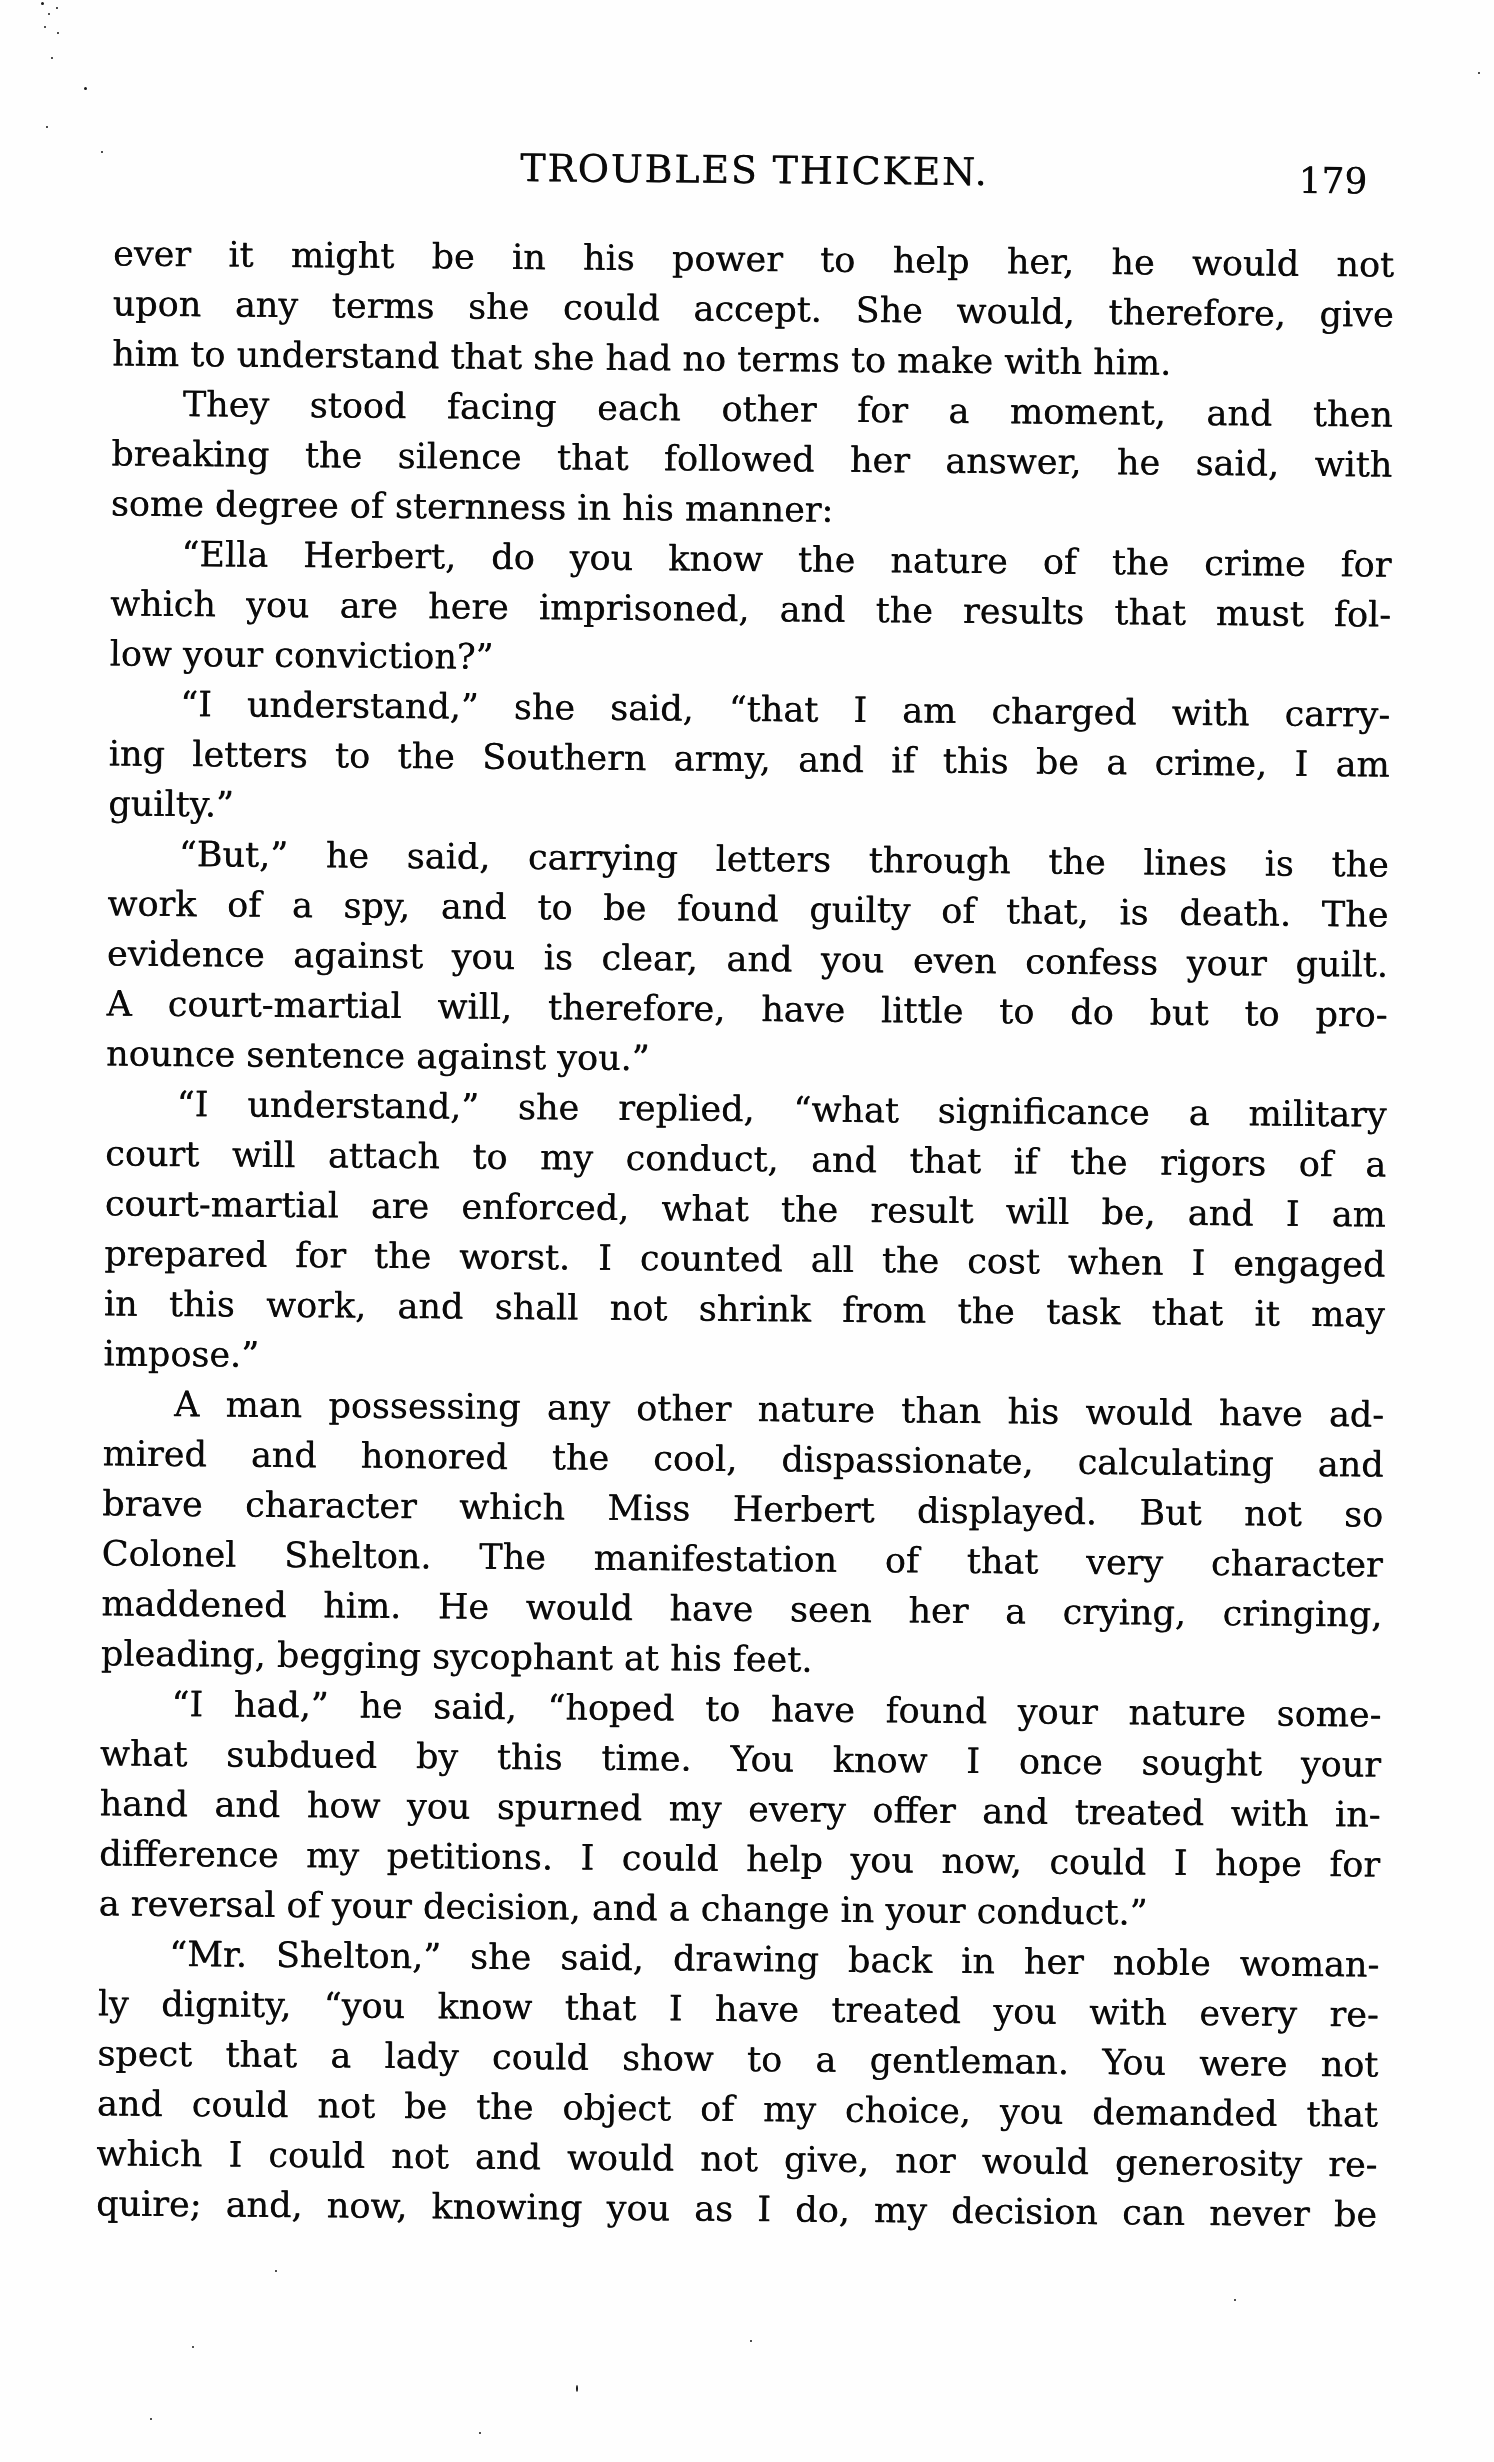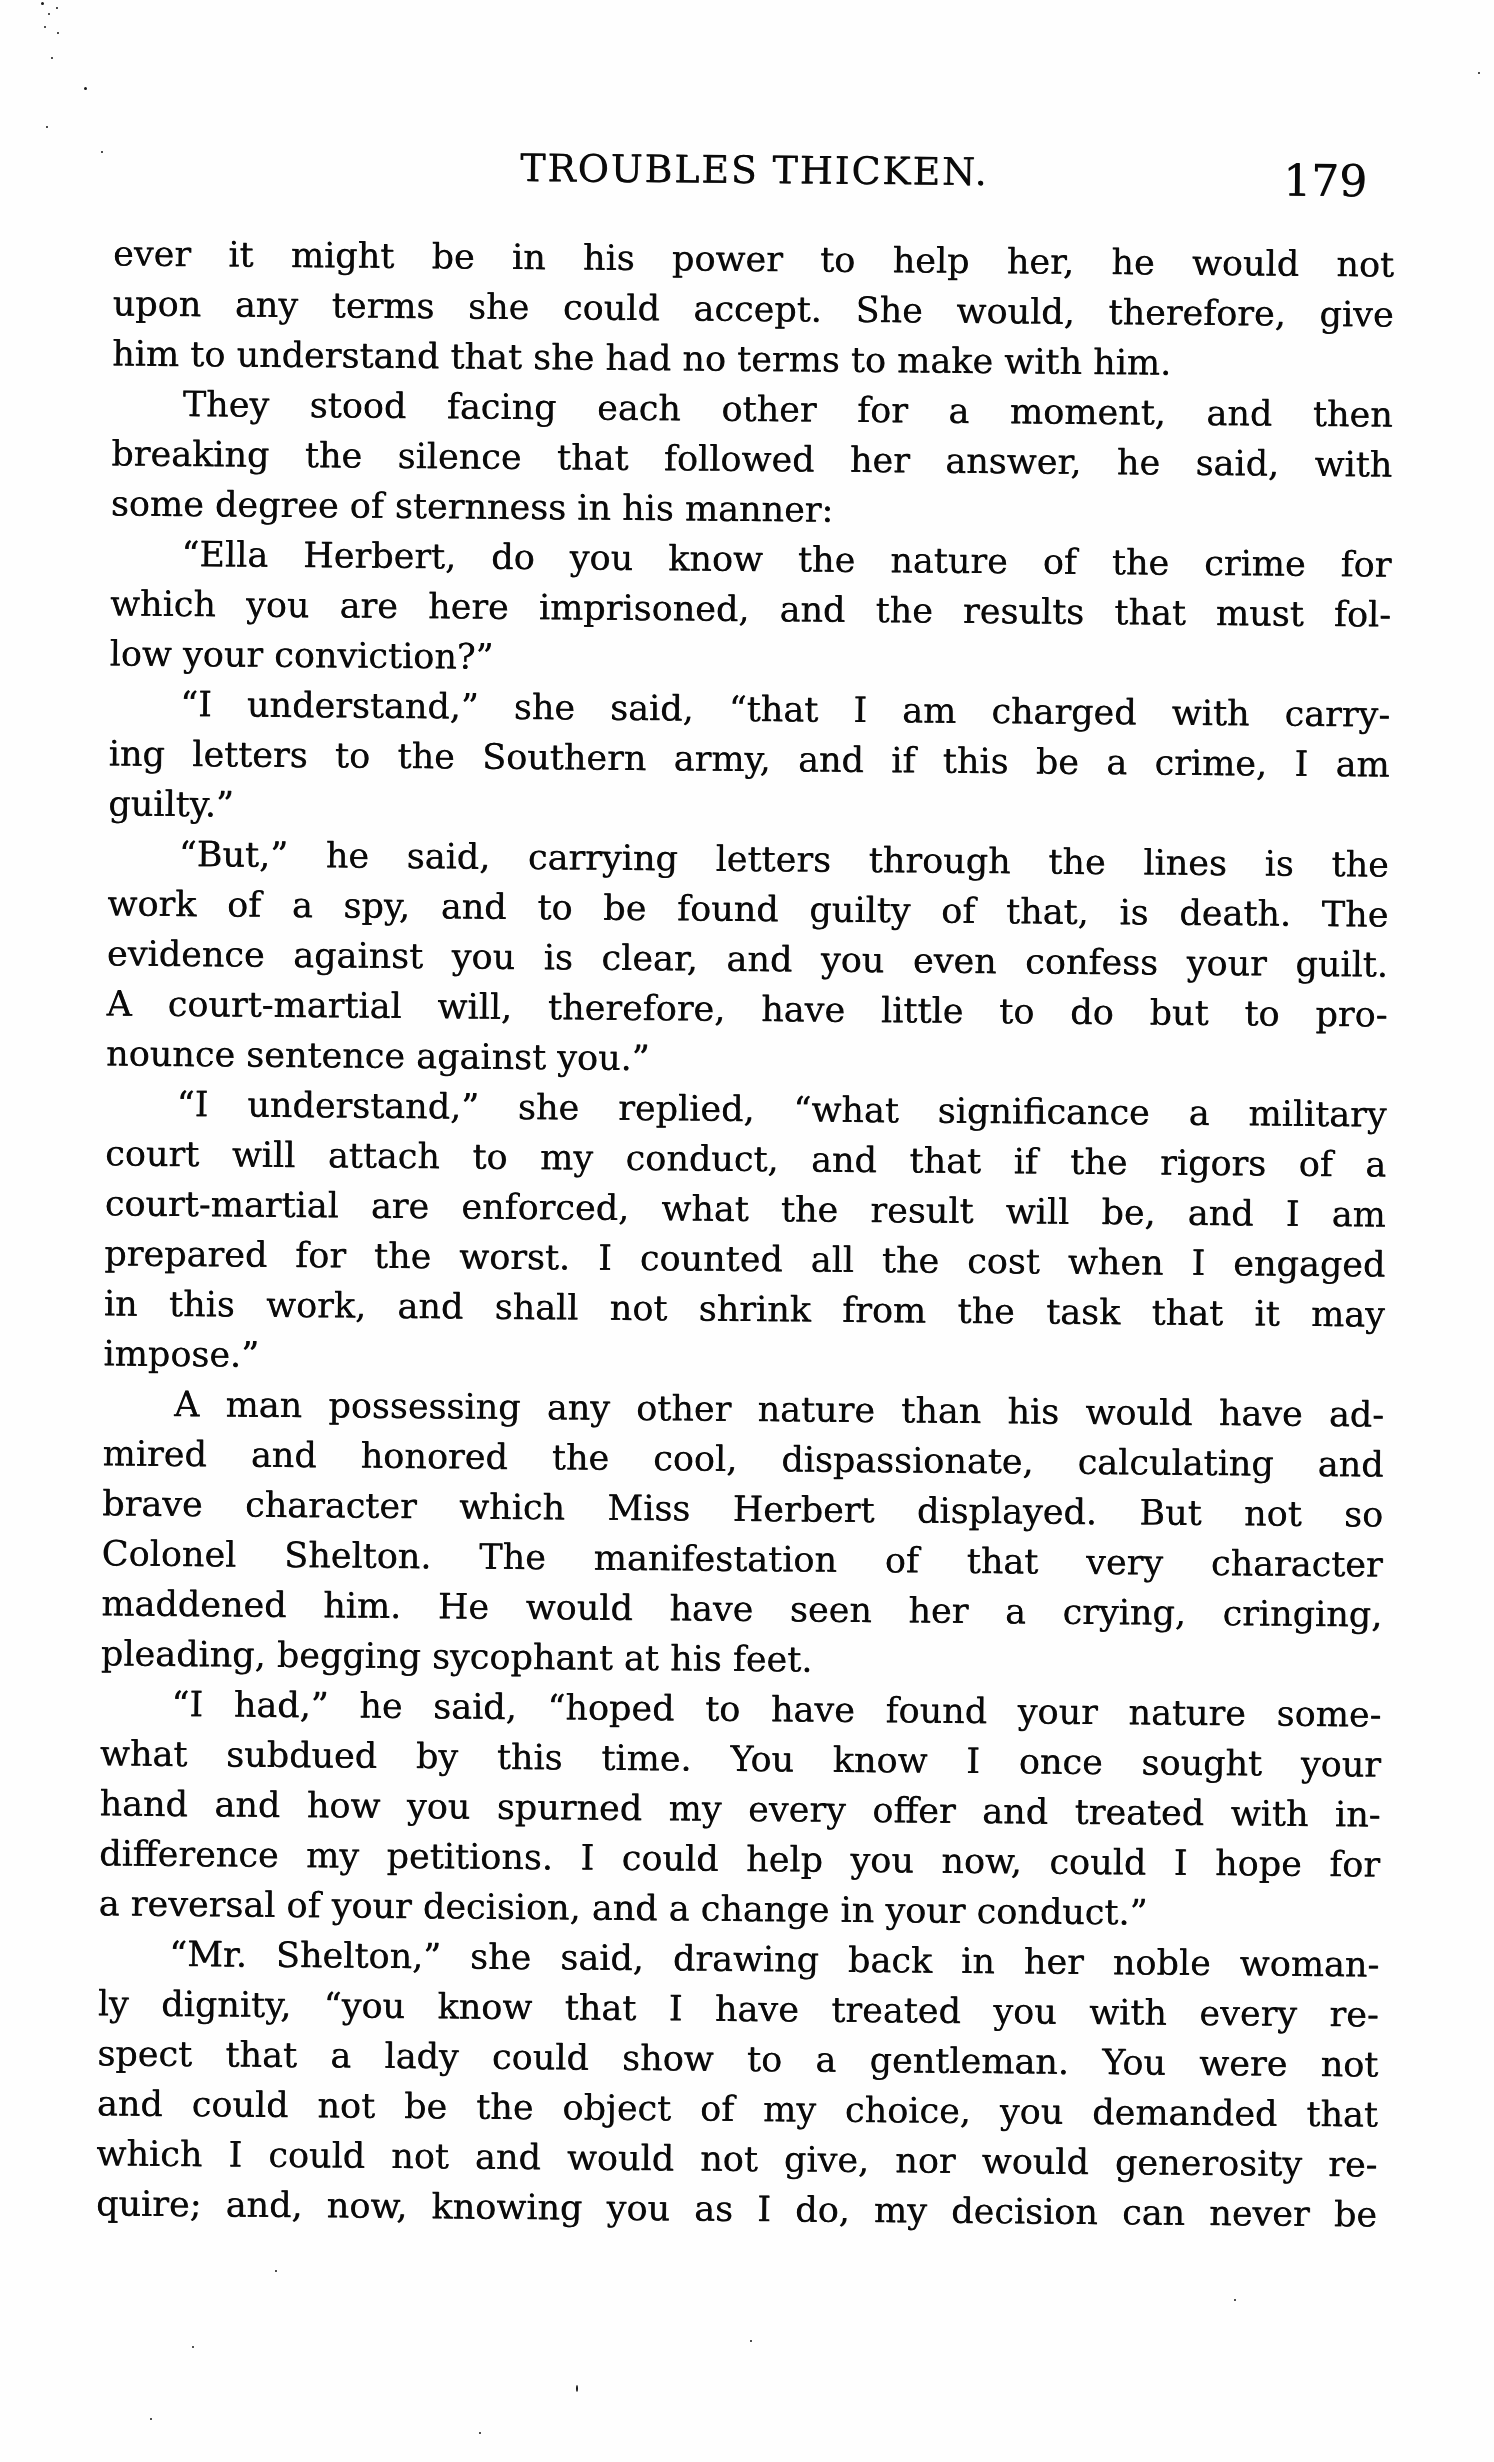--- a/index.html
+++ b/index.html
@@ -40,21 +40,21 @@
     text-align: center;
     font-size: 38px;
     letter-spacing: 1.8px;
     line-height: 47px;
     white-space: nowrap;
   }
   .page-number {
     position: absolute;
     right: 27.5px;
     top: 4.8px;
-    font-size: 44px;
+    font-size: 36px;
     line-height: 47px;
   }
   .paragraph { margin: 0; }
   .line {
     height: 50px;
     line-height: 50px;
     font-size: 35px;
     text-align: justify;
     text-align-last: justify;
   }

